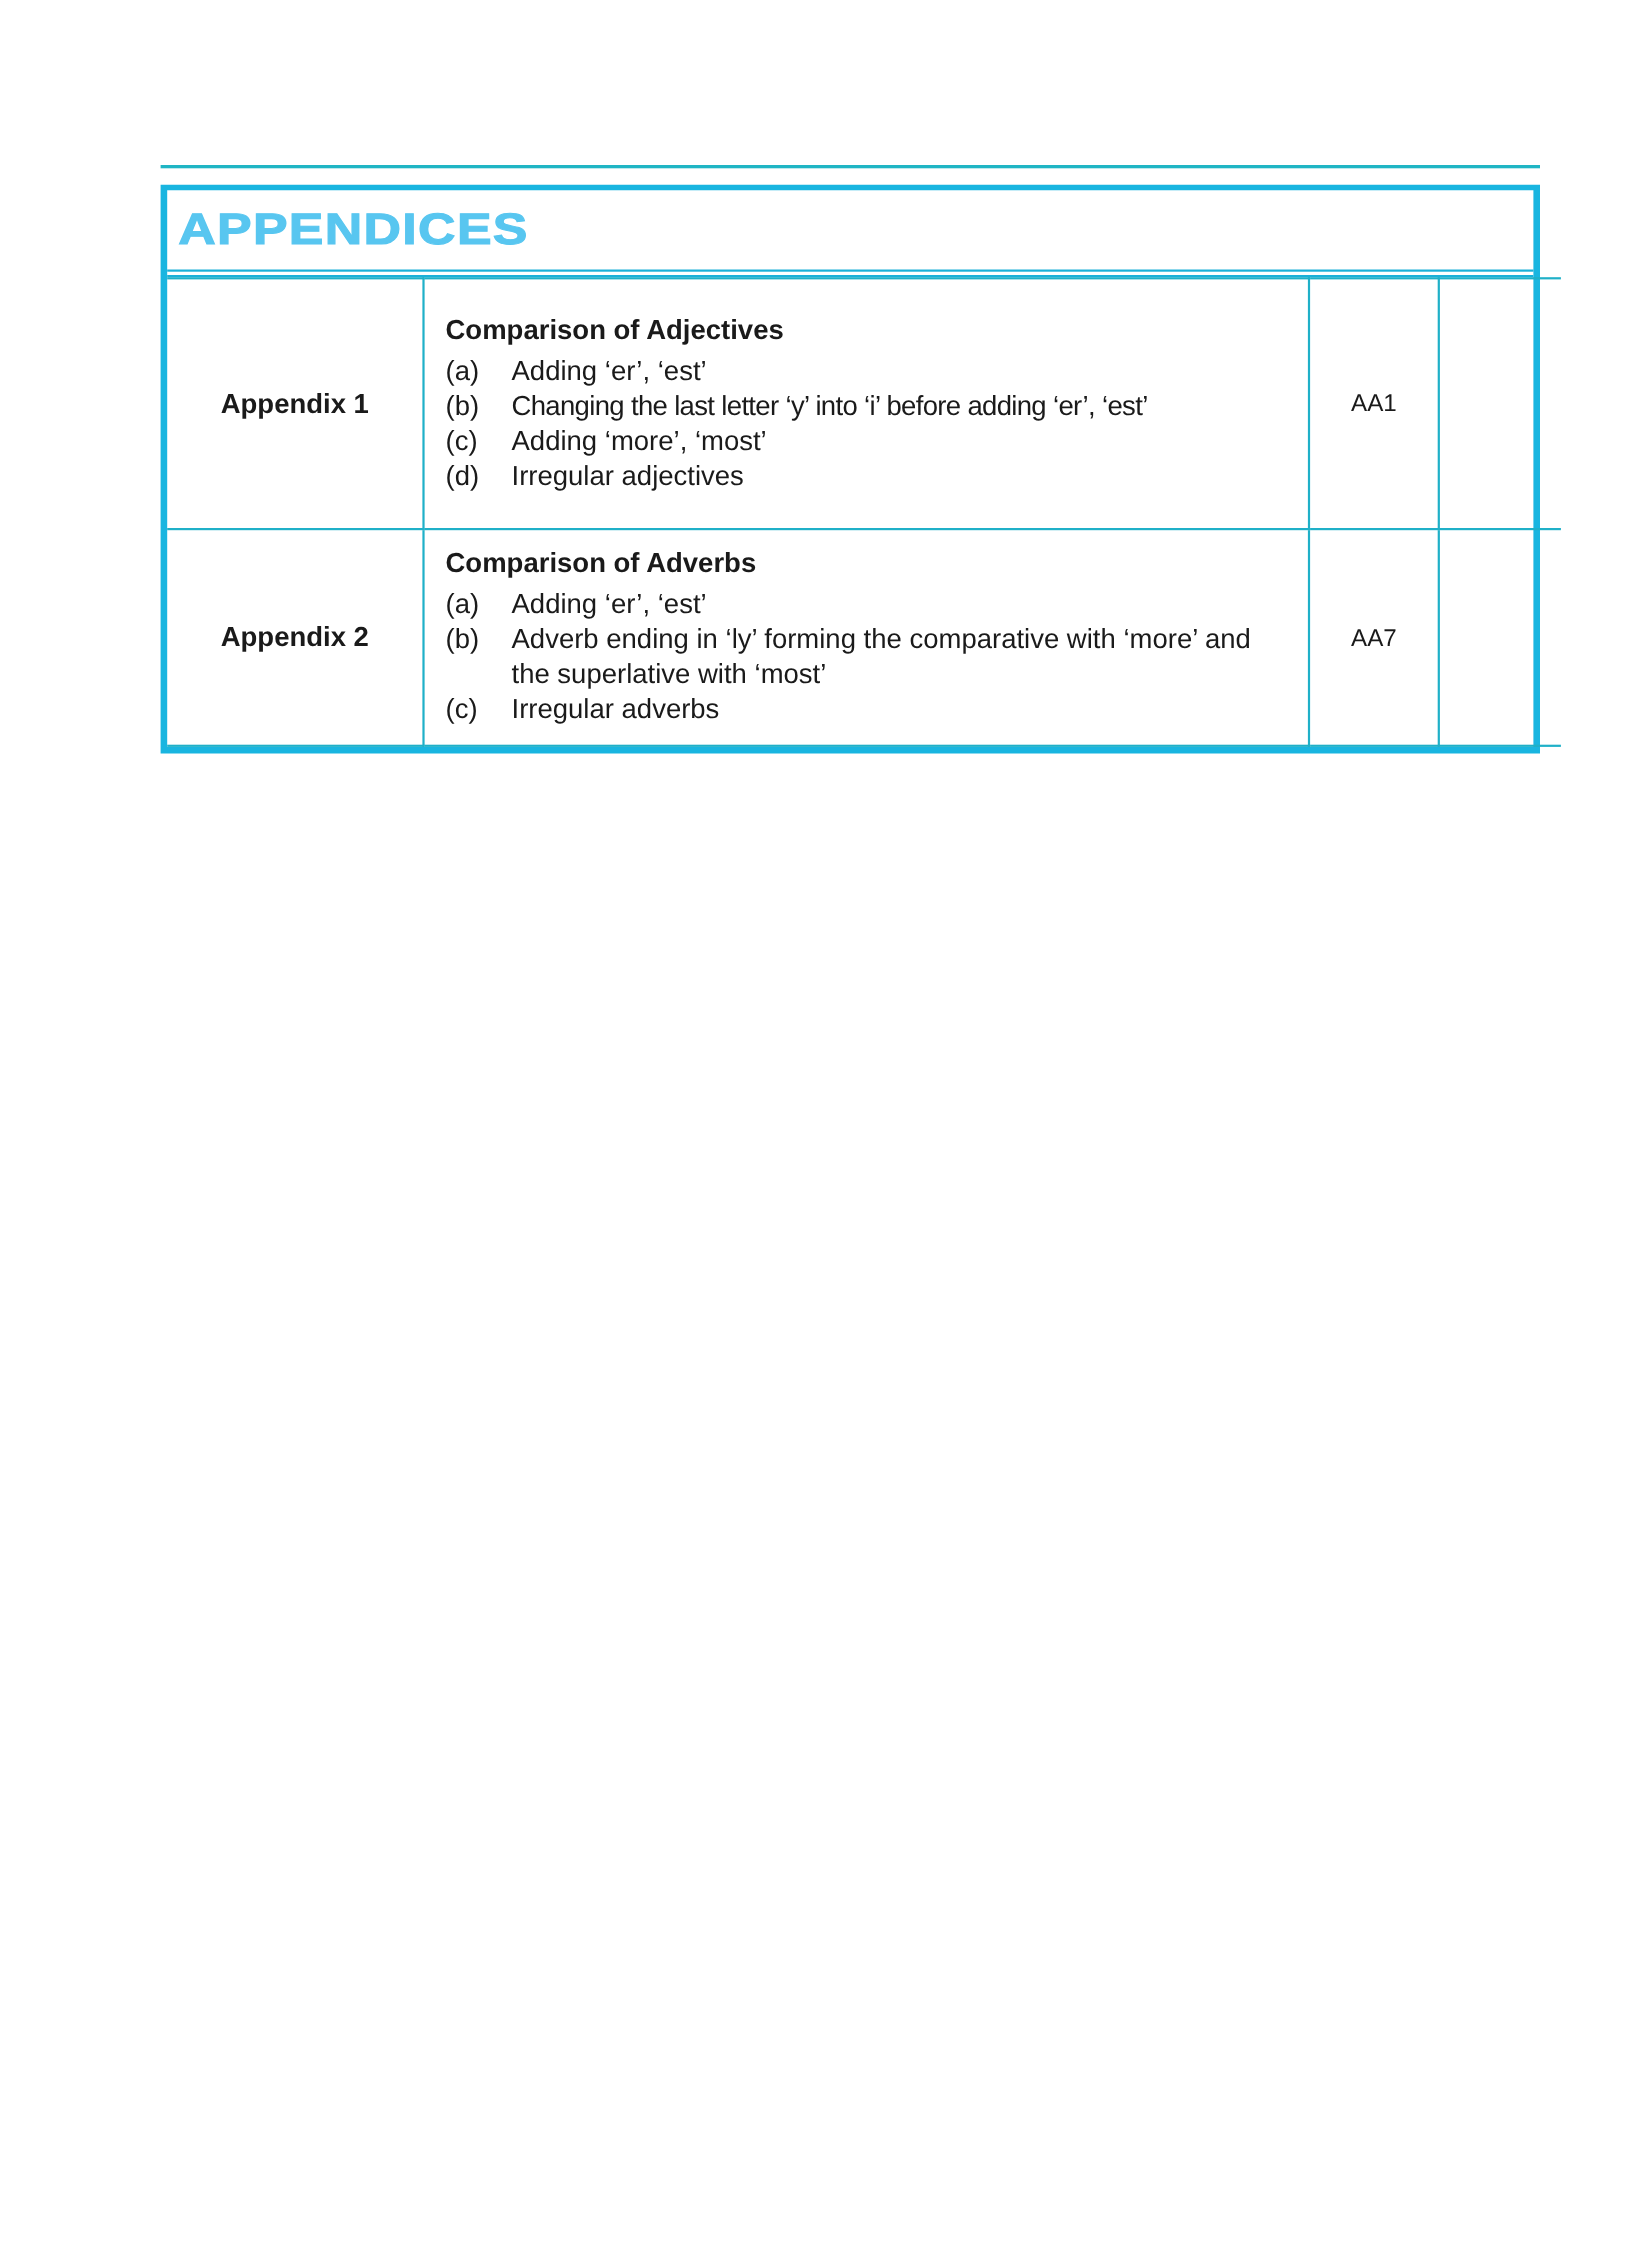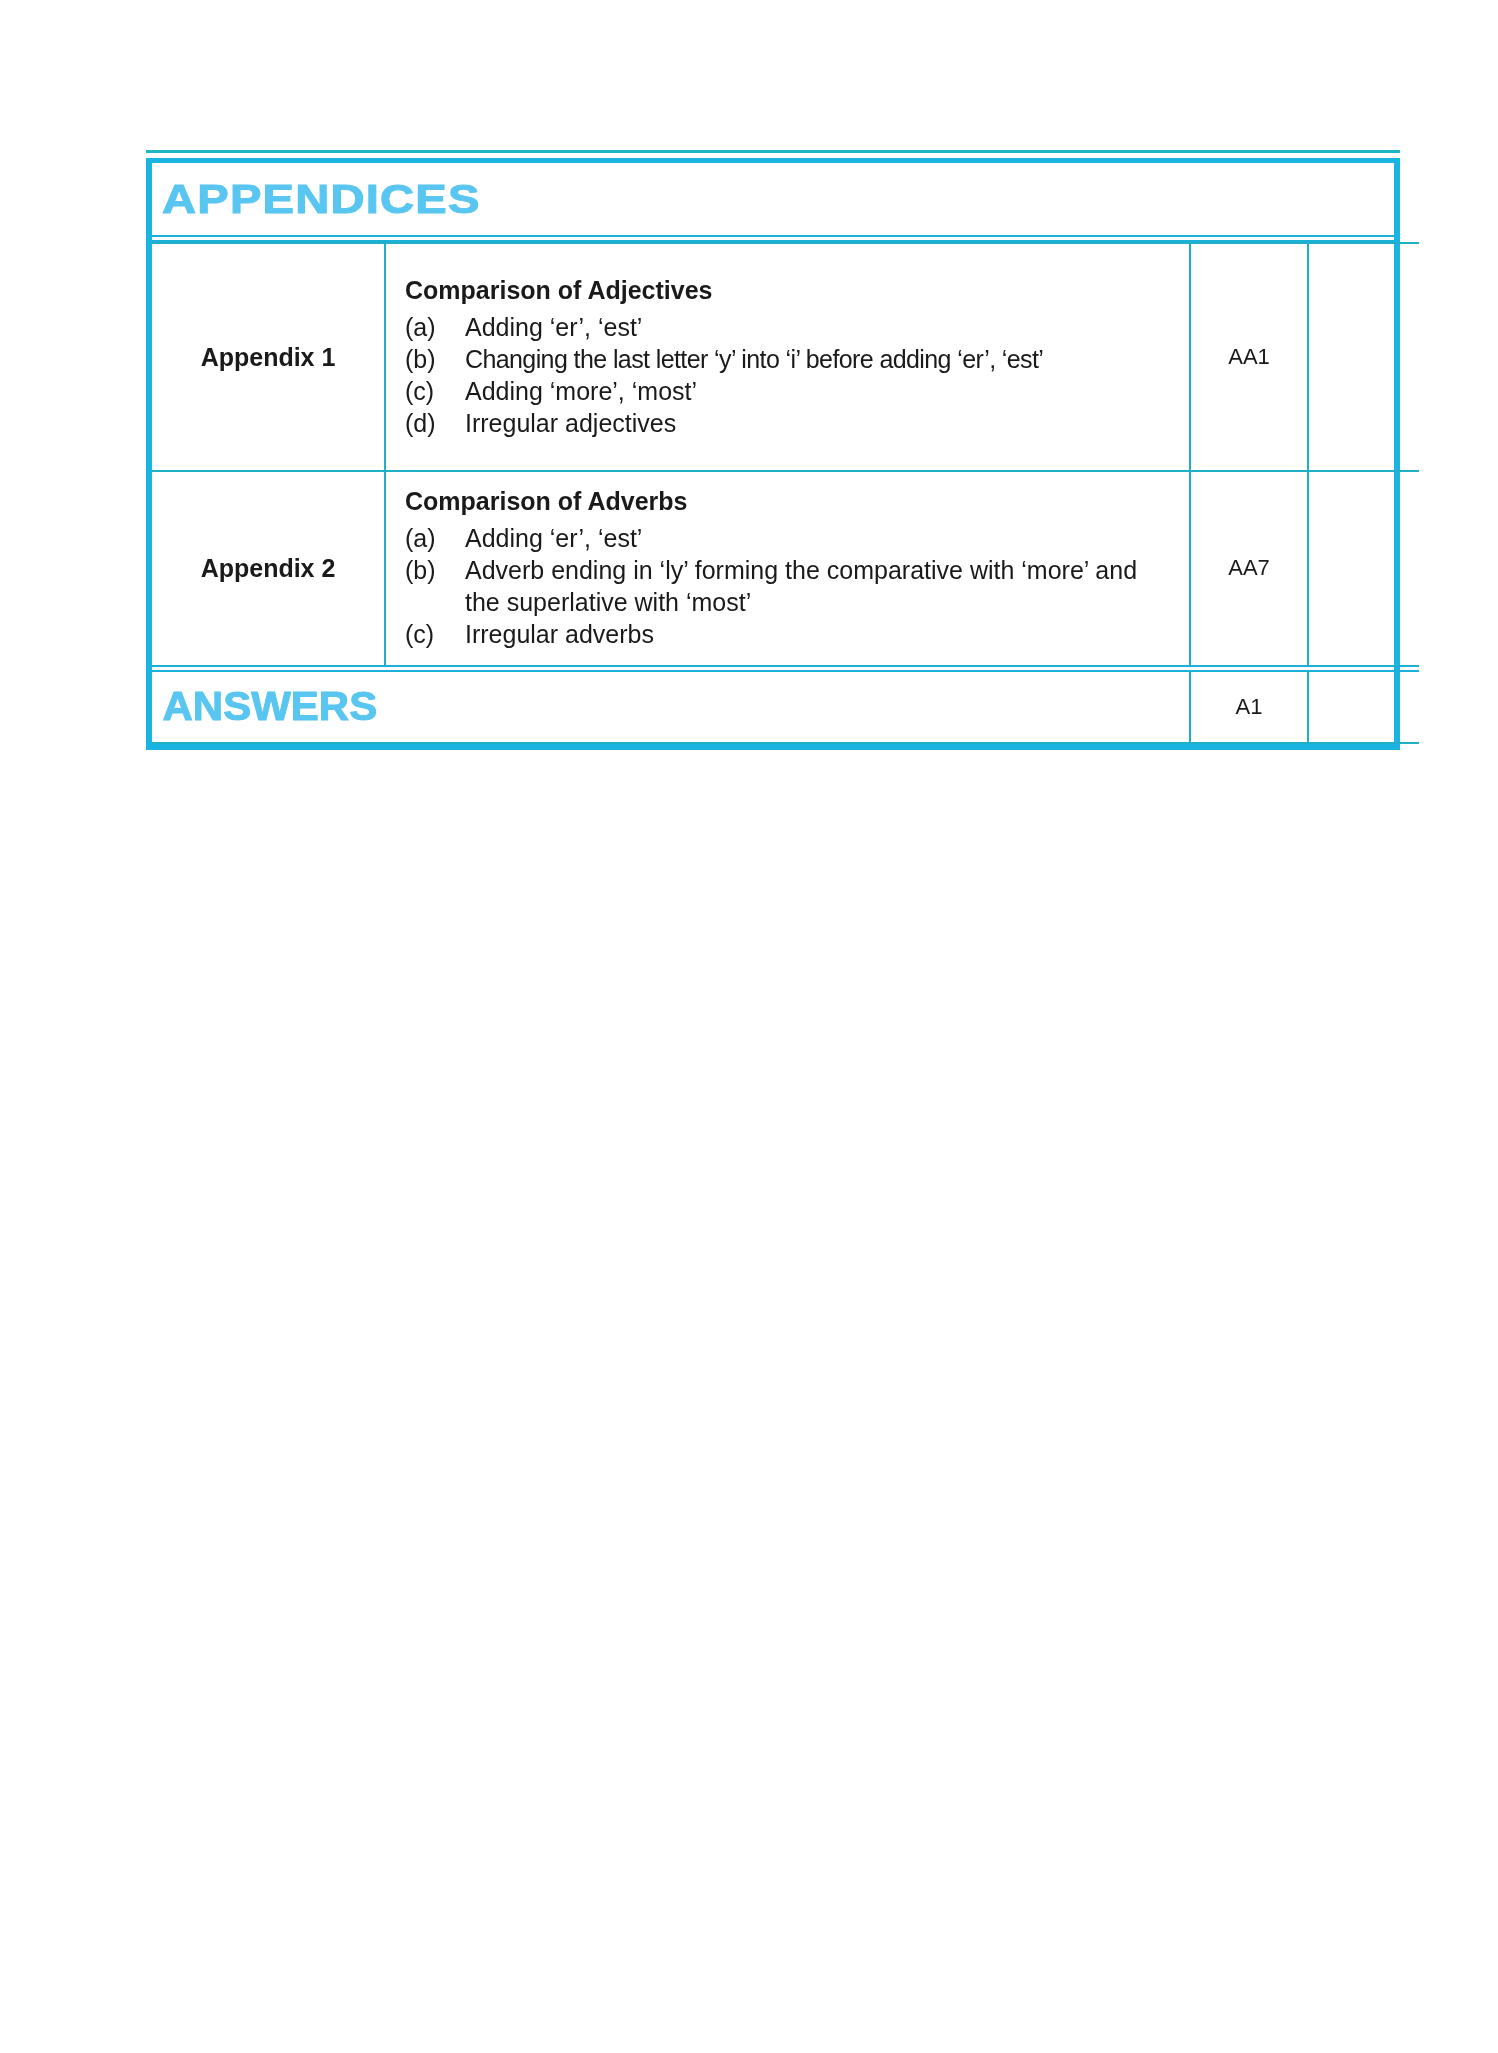--- a/index.html
+++ b/index.html
@@ -1,19 +1,19 @@
 <!DOCTYPE html>
 <html><head>
 <meta charset="utf-8">
 <style>
   html, body { margin:0; padding:0; background:#ffffff; }
   body { width:1498px; height:2053px; position:relative; font-family:"Liberation Sans", sans-serif; color:#1a1a1a; }
   .frame { position:absolute; left:146px; top:150px; width:1254px; height:800px; }
   .topline { position:absolute; left:0; top:0; width:1254px; height:3px; background:#1fb5c4; }
-  .box { position:absolute; left:0; top:8px; width:1242px; border:6px solid #19b5e0; border-top-width:5px; background:#fff; }
+  .box { position:absolute; left:0; top:18px; width:1242px; border:6px solid #19b5e0; border-top-width:5px; background:#fff; }
   .hdr { height:72px; position:relative; border-bottom:7px double #1ab0d8; }
   .hdr-title { position:absolute; left:10px; top:14px; font-weight:bold; font-size:40px; letter-spacing:1px; color:#58c6f0; font-family:"Liberation Sans", sans-serif; transform:scaleX(1.18); transform-origin:left center; -webkit-text-stroke:1px #58c6f0; }
   table { border-collapse:collapse; width:100%; table-layout:fixed; }
   td { border:2px solid #1fb0c8; vertical-align:middle; padding:0; }
   tr td:first-child { border-left:none; }
   tr td:last-child { border-right:none; }
   .c1 { width:232px; text-align:center; font-weight:bold; font-size:25px; }
   .c2 { width:766px; padding:14px 18px 14px 19px; font-size:25px; }
   .c3 { width:116px; text-align:center; font-size:22px; }
   .c4 { width:110px; }
@@ -73,23 +73,16 @@
                 <span class="desc">Adverb ending in ‘ly’ forming the comparative with ‘more’ and the superlative with ‘most’</span>
               </div>
           <div class="item">
                 <span class="lbl">(c)</span>
                 <span class="desc">Irregular adverbs</span>
               </div>
         </td>
         <td class="c3">AA7</td>
         <td class="c4"></td>
       </tr>
-      <tr class="ans-row">
-        <td colspan="2" style="border-left:none;">
-          <span class="ans-title">ANSWERS</span>
-        </td>
-        <td class="c3">A1</td>
-        <td class="c4"></td>
-      </tr>
     </tbody>
       </table>
   </div>
 </div>
 
 </body></html>

